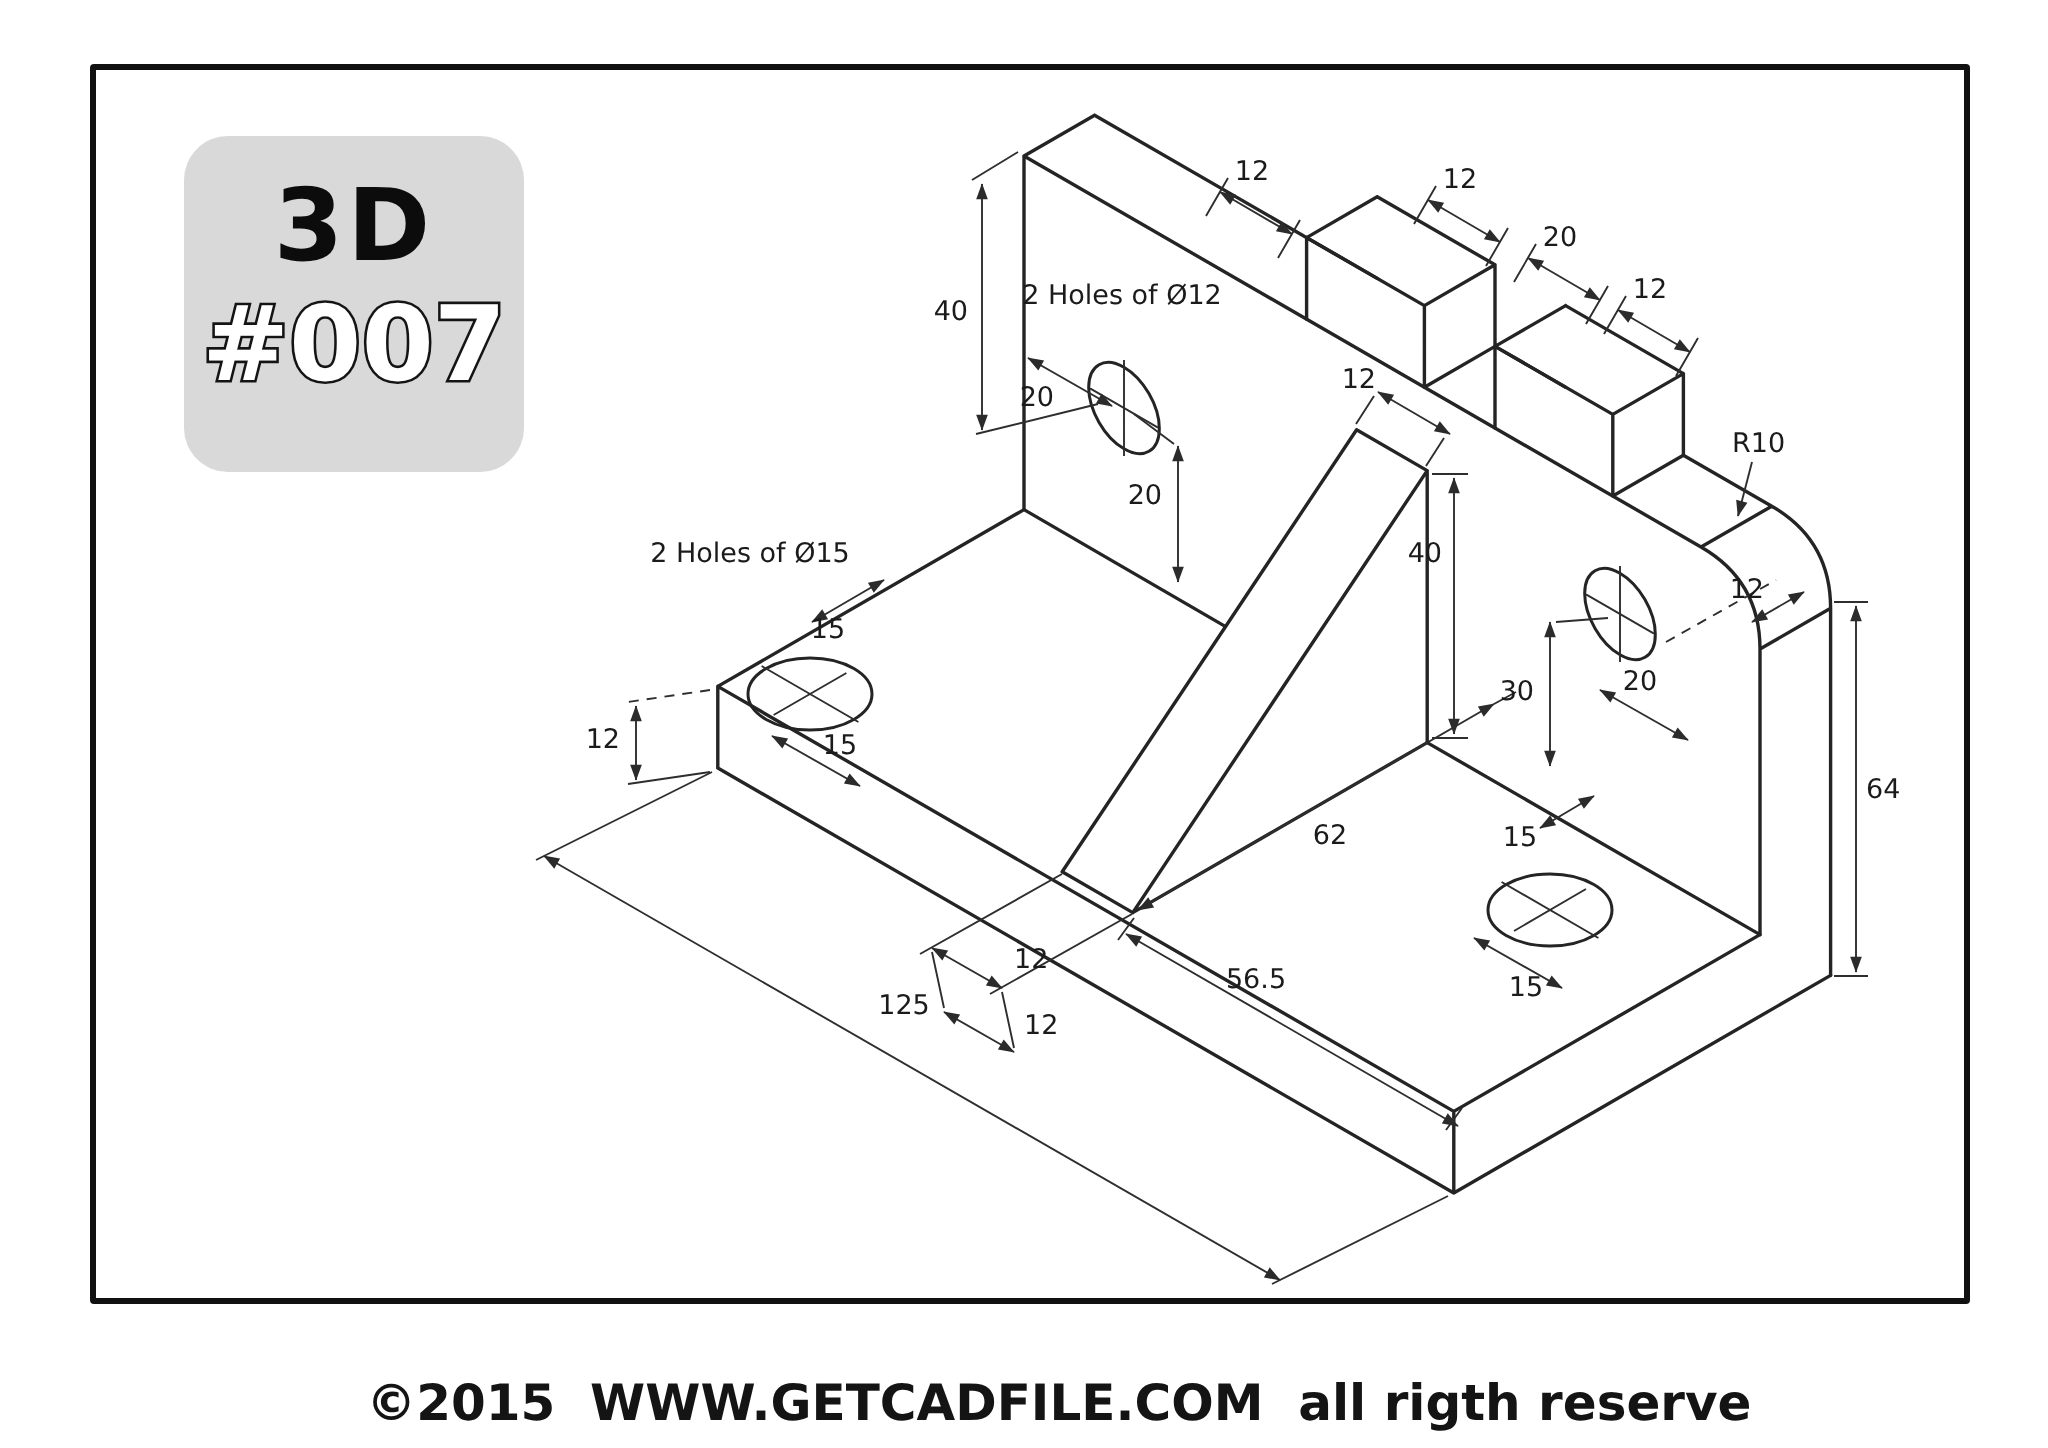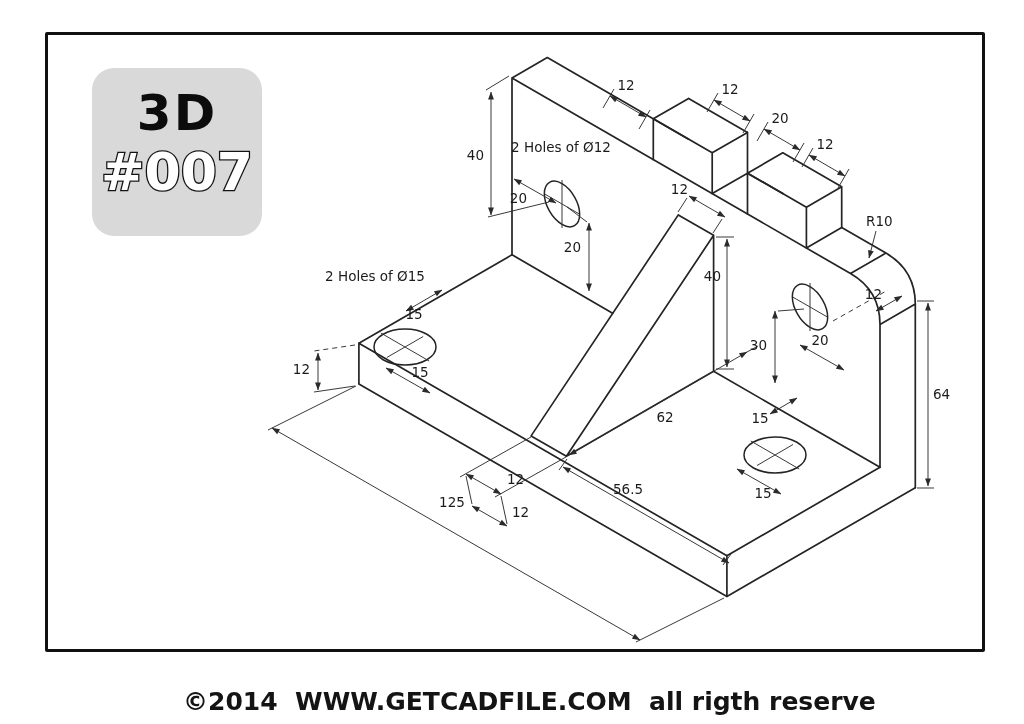--- a/index.html
+++ b/index.html
@@ -178,16 +178,16 @@
       <text x="763" y="498" text-anchor="middle">15</text>
     </g>
 
     <g>
       <text x="561" y="152" text-anchor="middle">2 Holes of Ø12</text>
       <text x="375" y="281" text-anchor="middle">2 Holes of Ø15</text>
     </g>
   </svg>
 
   <div class="footer">
-    <span>©2014  WWW.GETCADFILE.COM  all rigth reserve</span>
+    <span>©2015  WWW.GETCADFILE.COM  all rigth reserve</span>
   </div>
 
 </div>
 
 </body></html>

